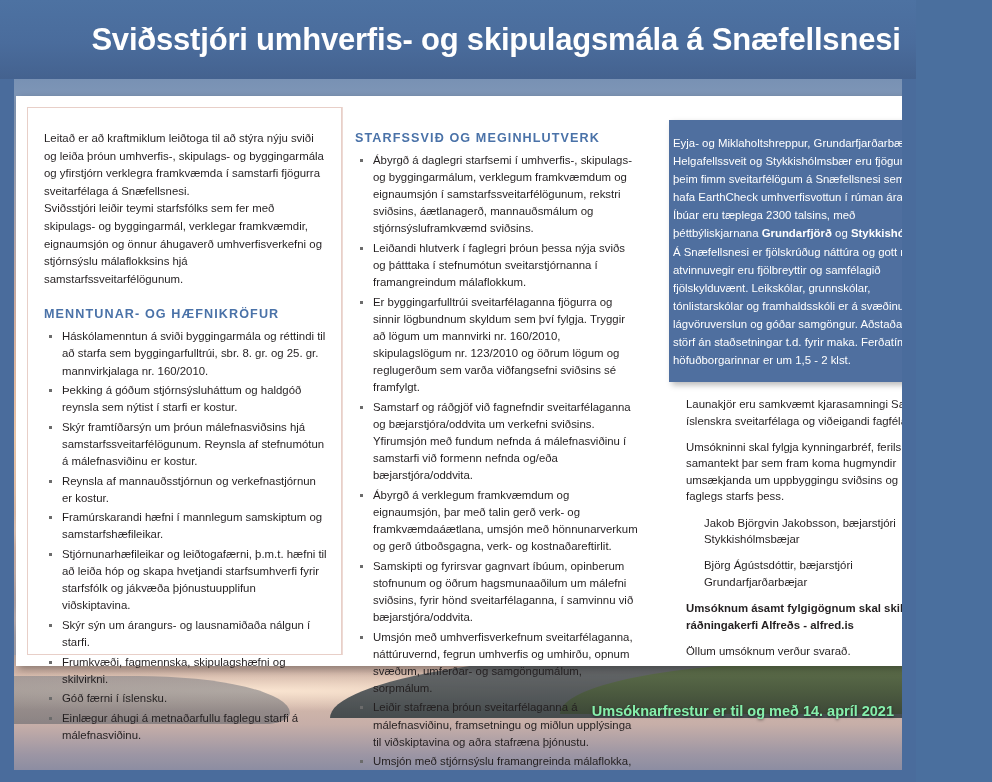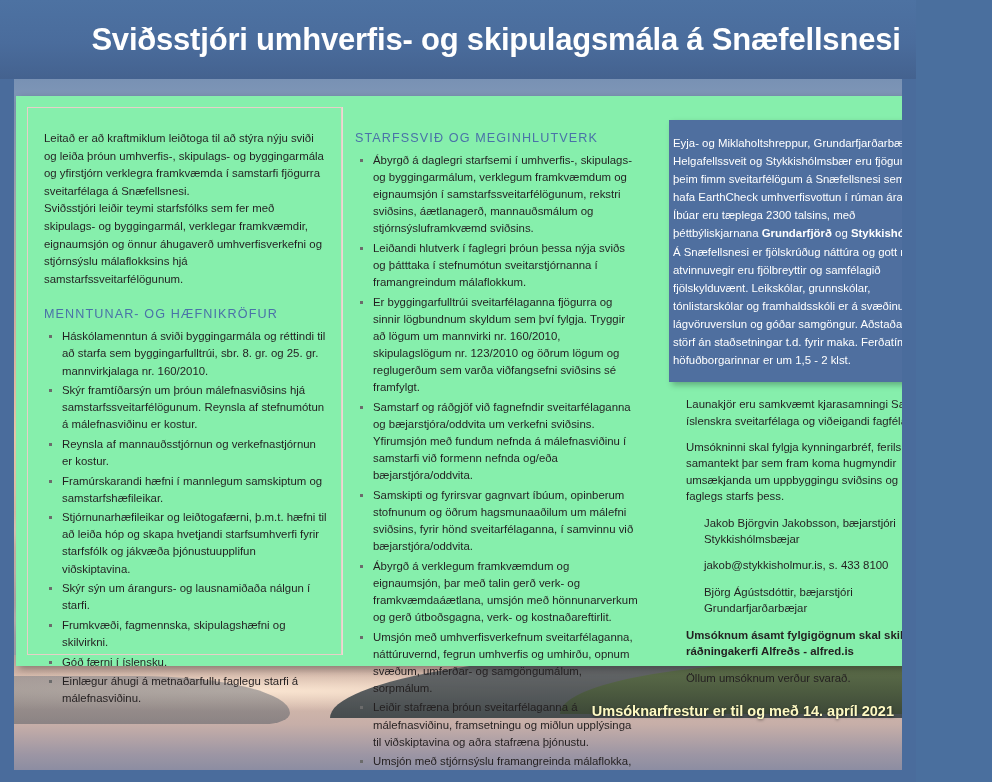--- a/index.html
+++ b/index.html
@@ -71,21 +71,21 @@
     font-family:"Liberation Sans", sans-serif;
   }
   
   .frame-left{position:absolute;left:0;top:79px;width:14px;height:703px;background:#4a6c9c;z-index:4;}
   .frame-right{position:absolute;right:0;top:79px;width:14px;height:703px;background:#4a6c9c;z-index:4;}
   .frame-bottom{position:absolute;left:0;bottom:0;width:992px;height:12px;background:#4a6c9c;z-index:6;}
 
   
   .card{
     position:absolute;left:16px;top:96px;width:959px;height:570px;
-    background:#86efac;z-index:3;
+    background:#ffffff;z-index:3;
     box-shadow:3px 3px 7px rgba(0,0,0,.30);
     display:flex;
   }
   .col{box-sizing:border-box;}
   .col-left{
     width:315px;padding:22px 14px 10px 16px;
     border:1px solid #e8cfc8;margin:11px 0 11px 11px;
   }
   .col-mid{
     width:313px;padding:22px 16px 10px 12px;
@@ -94,21 +94,21 @@
   .col-right{
     flex:1;padding:10px 14px 10px 14px;
   }
   p,li{margin:0;}
   .body-txt{
     color:#231f20;font-size:11.4px;line-height:17.6px;
     font-family:"Liberation Sans", sans-serif;
   }
   .intro p{margin:0 0 0 0;}
   .sec-head{
-    color:#4a72a8;font-size:12.6px;font-weight:normal;letter-spacing:1.1px;
+    color:#4a72a8;font-size:12.6px;font-weight:bold;letter-spacing:1.1px;
     margin:19px 0 7px 0;text-transform:uppercase;
   }
   .col-mid .sec-head{margin-top:2px;}
   ul.bullets{margin:0;padding:0 0 0 16px;list-style:none;}
   ul.bullets li{
     position:relative;color:#231f20;font-size:11.4px;line-height:17.1px;
     margin-bottom:2.5px;padding-left:2px;
   }
   ul.bullets li:before{
     content:"";position:absolute;left:-11px;top:7px;
@@ -124,21 +124,21 @@
   .bluebox b{font-weight:bold;}
   .rightinfo{padding:14px 6px 0 4px;color:#231f20;font-size:11.4px;line-height:16.4px;}
   .rightinfo p{margin:0 0 10px 13px;}
   .contacts{margin:0 0 10px 0;}
   .contacts .lead{margin:0 0 0 0;}
   .contacts .ind{padding-left:18px;}
   .apply-bold{font-weight:bold;margin:0 0 10px 0;}
   
   .deadline{
     position:absolute;right:22px;top:703px;z-index:5;
-    color:#fef9c3;font-size:14.5px;font-weight:bold;
+    color:#86efac;font-size:14.5px;font-weight:bold;
     text-shadow:0 1px 3px rgba(0,0,0,.55);
   }
   .munis{
     position:absolute;left:0;right:0;top:792px;z-index:5;
     text-align:center;color:#ffffff;font-size:16px;font-weight:bold;
     letter-spacing:.2px;text-shadow:0 1px 3px rgba(0,0,0,.5);
   }
   .munis span{margin:0 3px;}
 </style>
 </head>
@@ -170,58 +170,58 @@
   <div class="card">
 
     <div class="col col-left">
       <div class="intro body-txt">
         <p>Leitað er að kraftmiklum leiðtoga til að stýra nýju sviði og leiða þróun umhverfis-, skipulags- og byggingarmála og yfirstjórn verklegra framkvæmda í samstarfi fjögurra sveitarfélaga á Snæfellsnesi.</p>
         <p>Sviðsstjóri leiðir teymi starfsfólks sem fer með skipulags- og byggingarmál, verklegar framkvæmdir, eignaumsjón og önnur áhugaverð umhverfisverkefni og stjórnsýslu málaflokksins hjá samstarfssveitarfélögunum.</p>
       </div>
       <div class="sec-head">MENNTUNAR- OG HÆFNIKRÖFUR</div>
       <ul class="bullets">
         <li>Háskólamenntun á sviði byggingarmála og réttindi til að starfa sem byggingarfulltrúi, sbr. 8. gr. og 25. gr. mannvirkjalaga nr. 160/2010.</li>
+        <li>Þekking á góðum stjórnsýsluháttum og haldgóð reynsla sem nýtist í starfi er kostur.</li>
         <li>Skýr framtíðarsýn um þróun málefnasviðsins hjá samstarfssveitarfélögunum. Reynsla af stefnumótun á málefnasviðinu er kostur.</li>
         <li>Reynsla af mannauðsstjórnun og verkefnastjórnun er kostur.</li>
         <li>Framúrskarandi hæfni í mannlegum samskiptum og samstarfshæfileikar.</li>
         <li>Stjórnunarhæfileikar og leiðtogafærni, þ.m.t. hæfni til að leiða hóp og skapa hvetjandi starfsumhverfi fyrir starfsfólk og jákvæða þjónustuupplifun viðskiptavina.</li>
         <li>Skýr sýn um árangurs- og lausnamiðaða nálgun í starfi.</li>
         <li>Frumkvæði, fagmennska, skipulagshæfni og skilvirkni.</li>
         <li>Góð færni í íslensku.</li>
         <li>Einlægur áhugi á metnaðarfullu faglegu starfi á málefnasviðinu.</li>
       </ul>
     </div>
 
     <div class="col col-mid">
       <div class="sec-head">STARFSSVIÐ OG MEGINHLUTVERK</div>
       <ul class="bullets">
         <li>Ábyrgð á daglegri starfsemi í umhverfis-, skipulags- og byggingarmálum, verklegum framkvæmdum og eignaumsjón í samstarfssveitarfélögunum, rekstri sviðsins, áætlanagerð, mannauðsmálum og stjórnsýsluframkvæmd sviðsins.</li>
         <li>Leiðandi hlutverk í faglegri þróun þessa nýja sviðs og þátttaka í stefnumótun sveitarstjórnanna í framangreindum málaflokkum.</li>
         <li>Er byggingarfulltrúi sveitarfélaganna fjögurra og sinnir lögbundnum skyldum sem því fylgja. Tryggir að lögum um mannvirki nr. 160/2010, skipulagslögum nr. 123/2010 og öðrum lögum og reglugerðum sem varða viðfangsefni sviðsins sé framfylgt.</li>
         <li>Samstarf og ráðgjöf við fagnefndir sveitarfélaganna og bæjarstjóra/oddvita um verkefni sviðsins. Yfirumsjón með fundum nefnda á málefnasviðinu í samstarfi við formenn nefnda og/eða bæjarstjóra/oddvita.</li>
+        <li>Ábyrgð á verklegum framkvæmdum og eignaumsjón, þar með talin gerð verk- og framkvæmdaáætlana, umsjón með hönnunarverkum og gerð útboðsgagna, verk- og kostnaðareftirlit.</li>
         <li>Samskipti og fyrirsvar gagnvart íbúum, opinberum stofnunum og öðrum hagsmunaaðilum um málefni sviðsins, fyrir hönd sveitarfélaganna, í samvinnu við bæjarstjóra/oddvita.</li>
-        <li>Ábyrgð á verklegum framkvæmdum og eignaumsjón, þar með talin gerð verk- og framkvæmdaáætlana, umsjón með hönnunarverkum og gerð útboðsgagna, verk- og kostnaðareftirlit.</li>
         <li>Umsjón með umhverfisverkefnum sveitarfélaganna, náttúruvernd, fegrun umhverfis og umhirðu, opnum svæðum, umferðar- og samgöngumálum, sorpmálum.</li>
         <li>Leiðir stafræna þróun sveitarfélaganna á málefnasviðinu, framsetningu og miðlun upplýsinga til viðskiptavina og aðra stafræna þjónustu.</li>
         <li>Umsjón með stjórnsýslu framangreinda málaflokka, s.s. gjaldtöku, leyfisveitingum, opinberri skráningu, varðveislu og miðlun upplýsinga.</li>
       </ul>
     </div>
 
     <div class="col col-right">
       <div class="bluebox">
         <p><span>Eyja- og Miklaholtshreppur, Grundarfjarðarbær, Helgafellssveit og Stykkishólmsbær eru fjögur af þeim fimm sveitarfélögum á Snæfellsnesi sem hlotið hafa EarthCheck umhverfisvottun í rúman áratug. Íbúar eru tæplega 2300 talsins, með þéttbýliskjarnana </span><b>Grundarfjörð</b><span> og </span><b>Stykkishólm</b><span>.</span></p>
         <p style="margin-top:0;">Á Snæfellsnesi er fjölskrúðug náttúra og gott mannlíf, atvinnuvegir eru fjölbreyttir og samfélagið fjölskylduvænt. Leikskólar, grunnskólar, tónlistarskólar og framhaldsskóli er á svæðinu, lágvöruverslun og góðar samgöngur. Aðstaða er fyrir störf án staðsetningar t.d. fyrir maka. Ferðatími til höfuðborgarinnar er um 1,5 - 2 klst.</p>
       </div>
 
       <div class="rightinfo">
         <p>Launakjör eru samkvæmt kjarasamningi Sambands íslenskra sveitarfélaga og viðeigandi fagfélags.</p>
         <p>Umsókninni skal fylgja kynningarbréf, ferilskrá og samantekt þar sem fram koma hugmyndir umsækjanda um uppbyggingu sviðsins og þróun faglegs starfs þess.</p>
         <div class="contacts">
           <p class="ind">Jakob Björgvin Jakobsson, bæjarstjóri Stykkishólmsbæjar</p>
-          <p class="ind">jakob@stykkisholmur.is, s. 433 8100</p>
           <p class="ind">Björg Ágústsdóttir, bæjarstjóri Grundarfjarðarbæjar</p>
         </div>
         <p class="apply-bold">Umsóknum ásamt fylgigögnum skal skilað í ráðningakerfi Alfreðs - alfred.is</p>
         <p>Öllum umsóknum verður svarað.</p>
       </div>
     </div>
   </div>
 
   <div class="deadline">Umsóknarfrestur er til og með 14. apríl 2021</div>
 

